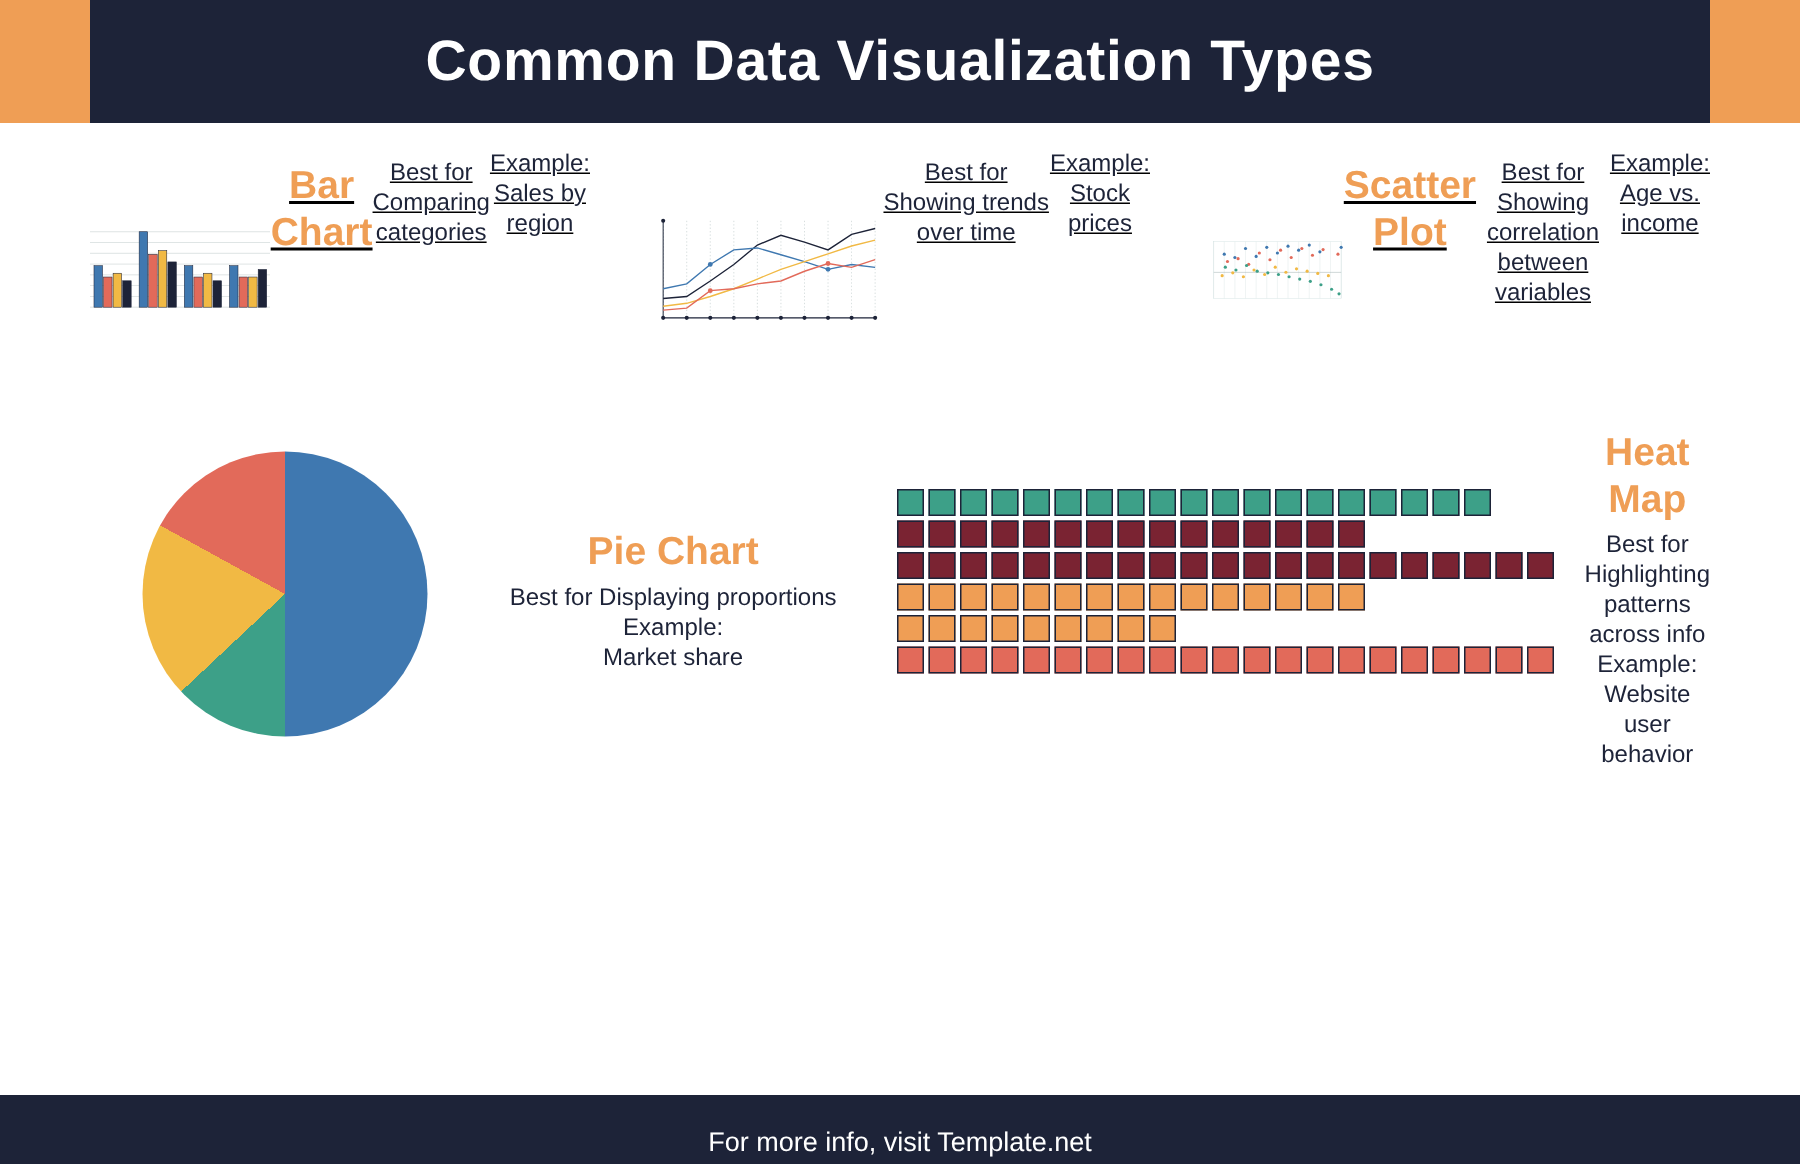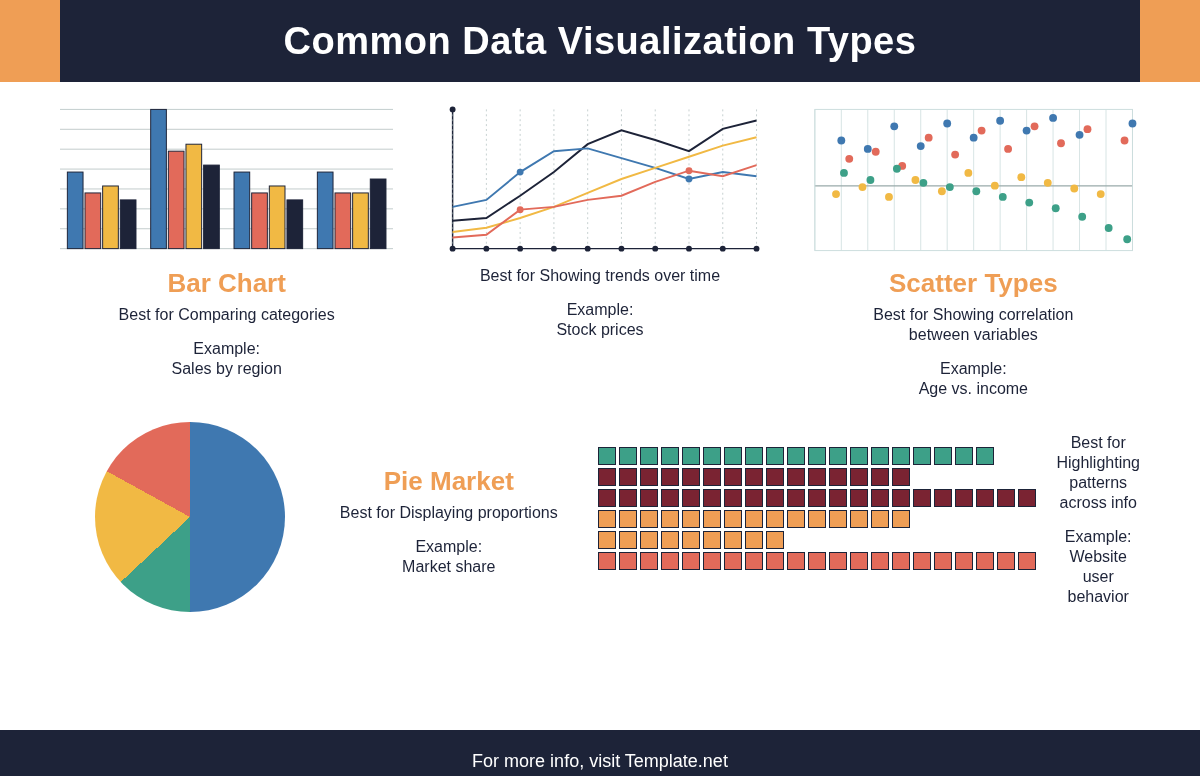--- a/index.html
+++ b/index.html
@@ -22,26 +22,26 @@
     height: 62px; background:#1d2338; color:#fff;
     display:flex; align-items:center; justify-content:center;
     font-size:18px;
   }
   .content {
     height: calc(776px - 82px - 46px);
     padding: 18px 60px 10px 60px;
     display:flex; flex-direction:column; gap: 18px;
   }
   .row { display:flex; gap: 40px; }
-  .cell { flex:1; display:flex; flex-direction:column; align-items:center; }
+  .cell { flex:1; display:flex; flex-direction:row; align-items:flex-start;text-decoration:underline; }
   .viz-box { width: 100%; height: 160px; position:relative; }
   .title { color:#ef9e55; font-size:26px; font-weight:800; text-align:center; margin-top:8px;}
   .desc1, .desc2 { color:#1d2338; font-size:16px; text-align:center; line-height:1.25;}
   .desc1 { margin-top:6px; max-width: 260px;}
-  .desc2 { margin-top:14px; max-width: 260px;}
+  .desc2 { margin-top:0; max-width: 260px;}
 
   
   .row2 .pair { flex:1; display:flex; align-items:center; gap: 20px;}
   .row2 .pair .viz-side { flex: 0 0 52%; height: 200px; }
   .row2 .pair .text-side { flex:1; display:flex; flex-direction:column; align-items:center; }
   .row2 .pair.heat .viz-side { flex: 0 0 58%; }
 
   
   svg { width:100%; height:100%; }
 
@@ -207,35 +207,35 @@
             <circle cx="145.7" cy="87.2" r="4" fill="#3da088"></circle>
             <circle cx="172.7" cy="91.52000000000001" r="4" fill="#3da088"></circle>
             <circle cx="199.7" cy="97.28" r="4" fill="#3da088"></circle>
             <circle cx="226.7" cy="103.03999999999999" r="4" fill="#3da088"></circle>
             <circle cx="253.7" cy="108.80000000000001" r="4" fill="#3da088"></circle>
             <circle cx="280.7" cy="117.44" r="4" fill="#3da088"></circle>
             <circle cx="307.7" cy="128.96" r="4" fill="#3da088"></circle>
             <circle cx="326.6" cy="140.48" r="4" fill="#3da088"></circle>
           </svg>
       </div>
-      <div class="title">Scatter Types</div>
+      <div class="title">Scatter Plot</div>
       <div class="desc1">Best for Showing correlation between variables</div>
       <div class="desc2">Example:<br>Age vs. income</div>
     </div>
 
   </div>
 
   <div class="row row2">
 
     <div class="pair">
       <div class="viz-side">
         <div class="pie" id="pie-div" style="background: conic-gradient(rgb(63, 120, 176) -18deg, rgb(63, 120, 176) 180deg, rgb(61, 160, 136) 180deg, rgb(61, 160, 136) 226.8deg, rgb(241, 185, 68) 226.8deg, rgb(241, 185, 68) 298.8deg, rgb(226, 106, 90) 298.8deg, rgb(226, 106, 90) 342deg);"></div>
       </div>
       <div class="text-side">
-        <div class="title">Pie Market</div>
+        <div class="title">Pie Chart</div>
         <div class="desc1">Best for Displaying proportions</div>
         <div class="desc2">Example:<br>Market share</div>
       </div>
     </div>
 
     <div class="pair heat">
       <div class="viz-side">
         <div class="heat-grid" id="heat-grid">
             <div class="heat-row">
               <div class="heat-cell c-teal"></div>
@@ -345,20 +345,21 @@
               <div class="heat-cell c-red"></div>
               <div class="heat-cell c-red"></div>
               <div class="heat-cell c-red"></div>
               <div class="heat-cell c-red"></div>
               <div class="heat-cell c-red"></div>
               <div class="heat-cell c-red"></div>
             </div>
           </div>
       </div>
       <div class="text-side">
+        <div class="title">Heat Map</div>
         <div class="desc1">Best for Highlighting patterns across info</div>
         <div class="desc2">Example:<br>Website user behavior</div>
       </div>
     </div>
 
   </div>
 
 </div>
 
 <div class="footer">

